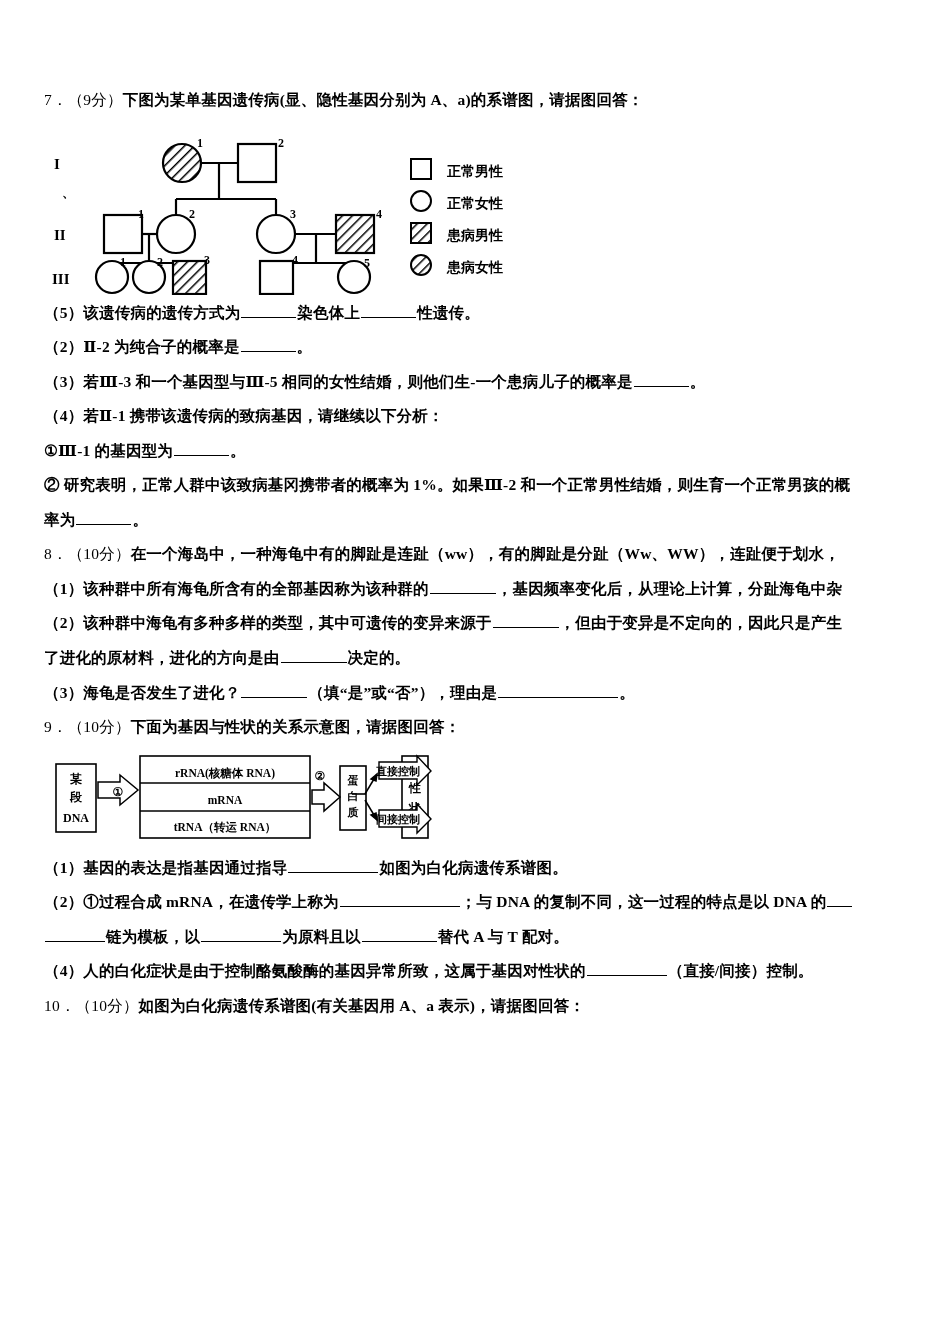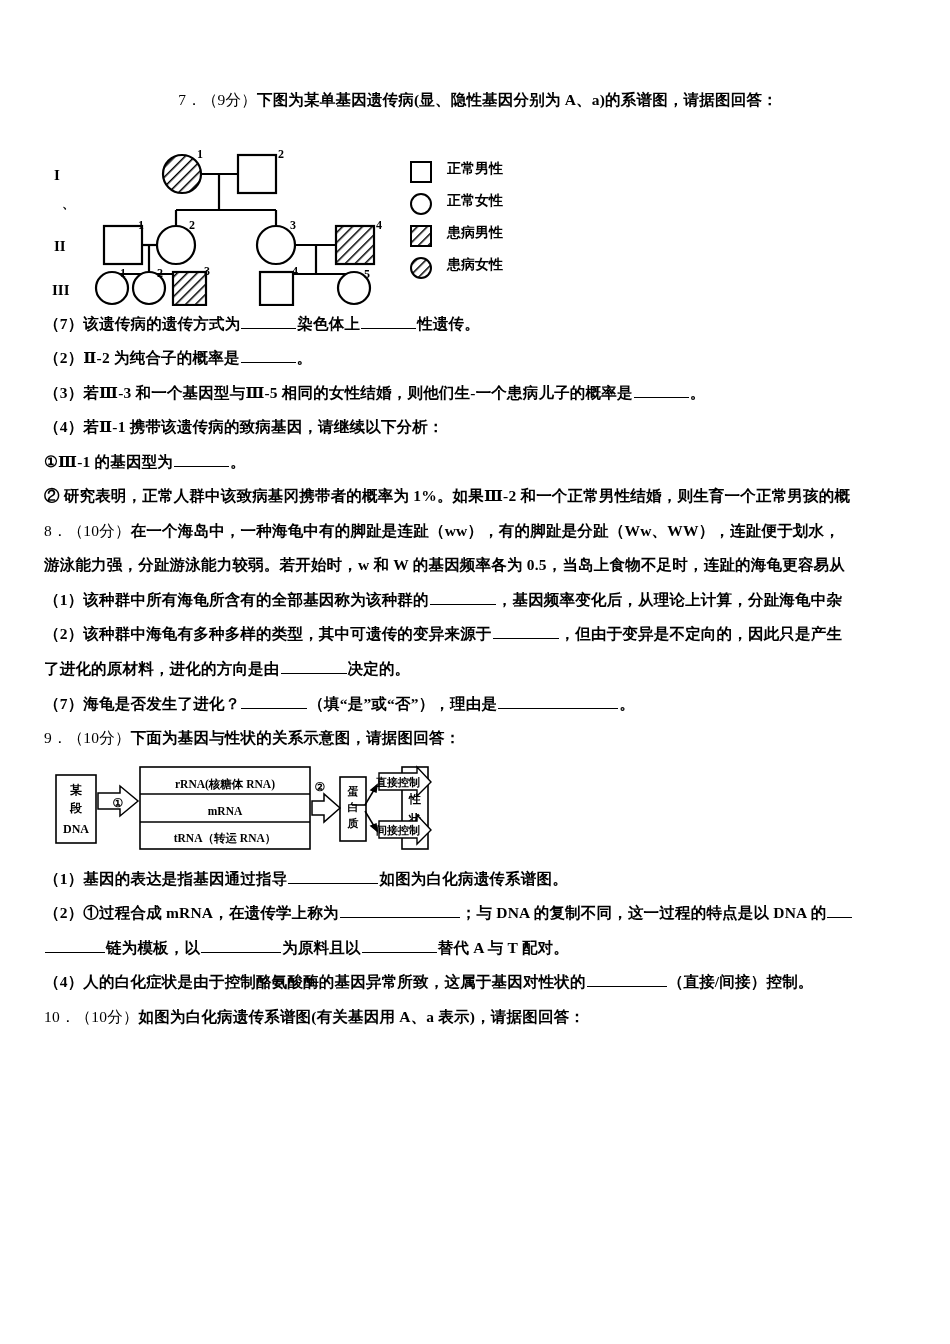--- a/index.html
+++ b/index.html
@@ -30,22 +30,21 @@
 
   
   .qline {
     font-size: 15.5px;
     line-height: 1.52;
     margin: 0 0 11px 0;
     font-weight: bold;
     letter-spacing: 0.2px;
   }
   .qline.head {
-    margin-bottom: 26px;
-    text-align: center;
+    margin-bottom: 15px;
   }
   .qnum {
     font-weight: normal;
     font-family: "Liberation Serif", serif;
   }
   .score {
     font-weight: normal;
   }
   .blank {
     display: inline-block;
@@ -71,21 +70,21 @@
     margin: 4px 0 6px 0;
   }
   .ped-svg { position: absolute; left: 0; top: 0; }
   .legend {
     position: absolute;
     left: 365px;
     top: 22px;
   }
   .legend-row {
     display: flex;
-    align-items: flex-start;
+    align-items: flex-end;
     height: 32px;
   }
   .legend-sym {
     width: 24px;
     height: 24px;
     margin-right: 14px;
     flex: 0 0 auto;
   }
   .legend-label {
     font-size: 14px;
@@ -211,21 +210,21 @@
         <div class="legend-row">
           <svg class="legend-sym" viewBox="0 0 24 24">
             <circle cx="12" cy="12" r="10" fill="url(#hatch)" stroke="#000" stroke-width="2"></circle>
           </svg>
           <span class="legend-label">患病女性</span>
         </div>
       </div>
     </div>
 
     <p class="qline">
-      <span>（7）该遗传病的遗传方式为</span><span class="blank b55"></span><span>染色体上</span><span class="blank b55"></span><span>性遗传。</span>
+      <span>（5）该遗传病的遗传方式为</span><span class="blank b55"></span><span>染色体上</span><span class="blank b55"></span><span>性遗传。</span>
     </p>
 
     <p class="qline">
       <span>（2）Ⅱ-2 为纯合子的概率是</span><span class="blank b55"></span><span>。</span>
     </p>
 
     <p class="qline">
       <span>（3）若Ⅲ-3 和一个基因型与Ⅲ-5 相同的女性结婚，则他们生-一个患病儿子的概率是</span><span class="blank b55"></span><span>。</span>
     </p>
 
@@ -233,41 +232,41 @@
       <span>（4）若Ⅱ-1 携带该遗传病的致病基因，请继续以下分析：</span>
     </p>
 
     <p class="qline">
       <span>①Ⅲ-1 的基因型为</span><span class="blank b55"></span><span>。</span>
     </p>
 
     <p class="qline">
       <span>② 研究表明，正常人群中该致病基冈携带者的概率为 1%。如果Ⅲ-2 和一个正常男性结婚，则生育一个正常男孩的概</span>
     </p>
+    <p class="qline">
+      <span>率为</span><span class="blank b55"></span><span>。</span>
+    </p>
 
     <p class="qline">
       <span class="qnum">8．</span><span class="score">（10分）</span><span>在一个海岛中，一种海龟中有的脚趾是连趾（ww），有的脚趾是分趾（Ww、WW），连趾便于划水，</span>
     </p>
-    <p class="qline">
-      <span>游泳能力强，分趾游泳能力较弱。若开始时，w 和 W 的基因频率各为 0.5，当岛上食物不足时，连趾的海龟更容易从</span>
-    </p>
 
     <p class="qline">
       <span>（1）该种群中所有海龟所含有的全部基因称为该种群的</span><span class="blank b66"></span><span>，基因频率变化后，从理论上计算，分趾海龟中杂</span>
     </p>
 
     <p class="qline">
       <span>（2）该种群中海龟有多种多样的类型，其中可遗传的变异来源于</span><span class="blank b66"></span><span>，但由于变异是不定向的，因此只是产生</span>
     </p>
     <p class="qline">
       <span>了进化的原材料，进化的方向是由</span><span class="blank b66"></span><span>决定的。</span>
     </p>
 
     <p class="qline">
-      <span>（7）海龟是否发生了进化？</span><span class="blank b66"></span><span>（填“是”或“否”），理由是</span><span class="blank b120"></span><span>。</span>
+      <span>（3）海龟是否发生了进化？</span><span class="blank b66"></span><span>（填“是”或“否”），理由是</span><span class="blank b120"></span><span>。</span>
     </p>
 
 
     <p class="qline">
       <span class="qnum">9．</span><span class="score">（10分）</span><span>下面为基因与性状的关系示意图，请据图回答：</span>
     </p>
 
     <div class="fig-flow">
       <svg width="380" height="96" viewBox="0 0 380 96">
         <g stroke="#000000" stroke-width="1.6" fill="#ffffff">

